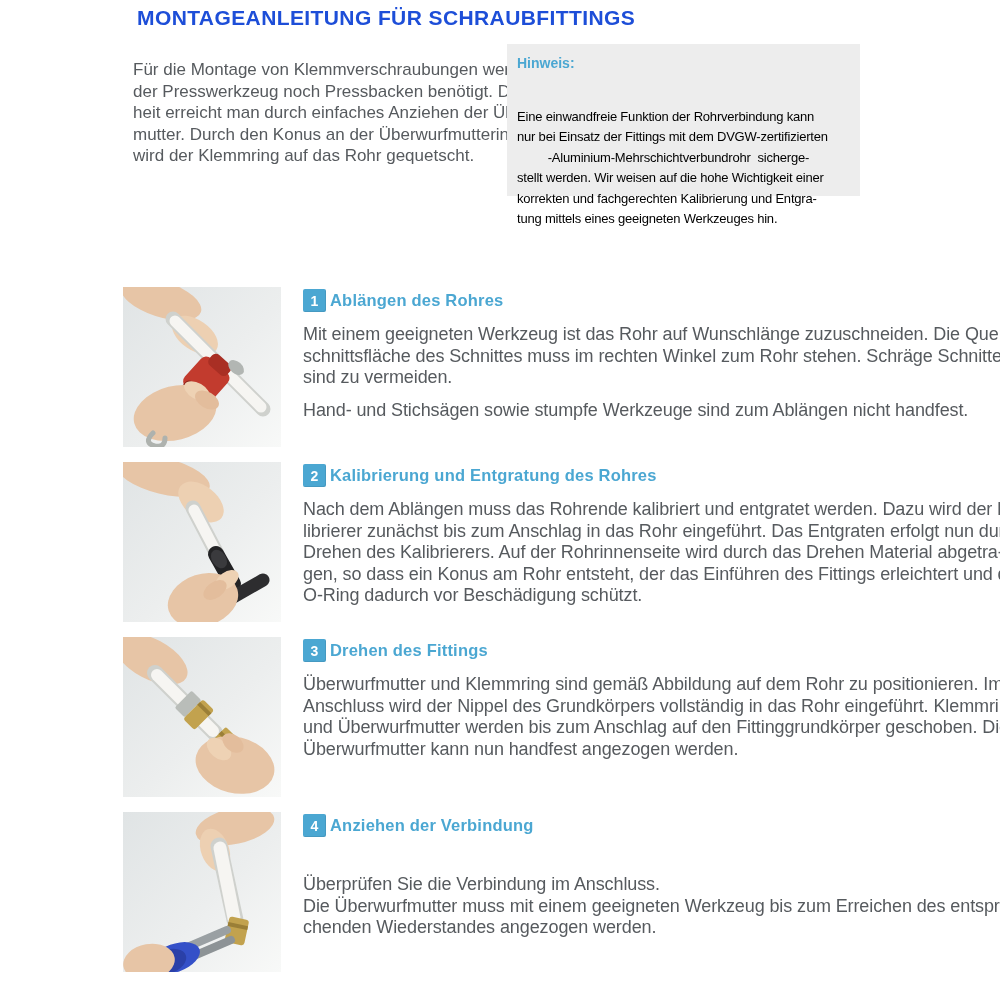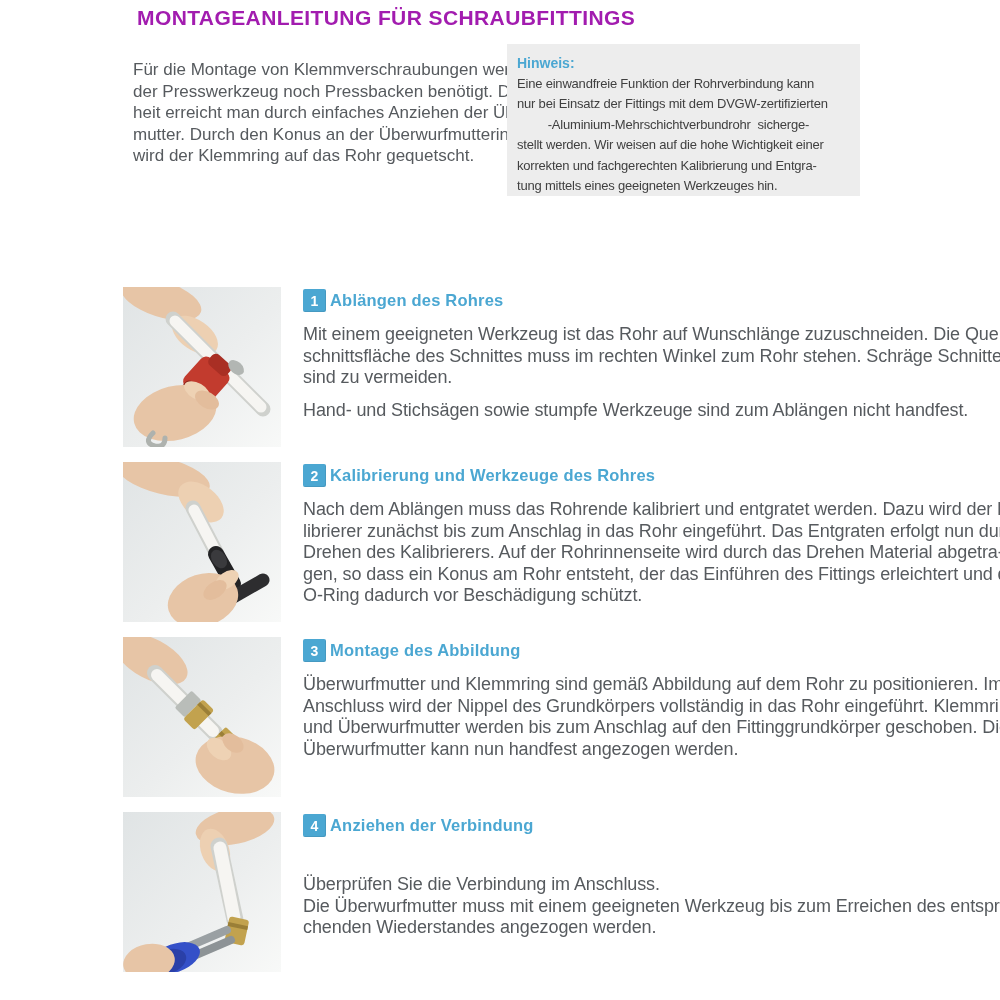--- a/index.html
+++ b/index.html
@@ -2,35 +2,35 @@
 <html><head>
 <meta charset="utf-8">
 <style>
   html,body{margin:0;padding:0;}
   body{
     width:1000px;height:1000px;position:relative;background:#ffffff;
     font-family:"Liberation Sans", sans-serif;color:#565a5e;overflow:hidden;
   }
   .title{
     position:absolute;left:137px;top:6px;margin:0;
-    font-size:21px;font-weight:bold;letter-spacing:.4px;color:#a21caf;
+    font-size:21px;font-weight:bold;letter-spacing:.4px;color:#1d4ed8;
   }
   .intro{
     position:absolute;left:121px;top:47px;margin:12px;width:392px;
     font-size:17px;line-height:21.5px;white-space:pre;color:#565a5e;
   }
   .note{
     position:absolute;left:507px;top:44px;width:353px;height:152px;
     background:#ededed;box-sizing:border-box;padding:9px 10px 12px 10px;
   }
   .note-label{
     font-size:14px;font-weight:bold;color:#4ba7d2;line-height:20.5px;
   }
   .note-body{
-    font-size:13px;letter-spacing:-.2px;line-height:20.5px;white-space:pre;color:#404040;
+    font-size:13px;letter-spacing:-.2px;line-height:20.5px;white-space:pre;color:#000000;margin-top:33px;
   }
   .step{position:absolute;left:0;width:1000px;height:170px;}
   .step-1{top:287px}.step-2{top:462px}.step-3{top:637px}.step-4{top:812px}
   .photo{
     position:absolute;left:123px;top:0;width:158px;height:160px;overflow:hidden;
   }
   .photo svg{display:block}
   .step-head{position:absolute;left:303px;top:2px;display:flex;align-items:center;}
   .badge{
     width:23px;height:23px;background:#4ba7d2;color:#ffffff;border-radius:2px;
@@ -121,21 +121,21 @@
       <line x1="93" y1="92" x2="110" y2="122" stroke="#232325" stroke-width="16" stroke-linecap="round"></line>
       <ellipse cx="96" cy="97" rx="10" ry="7" fill="#3a3a3d" transform="rotate(55 96 97)"></ellipse>
       <line x1="98" y1="142" x2="140" y2="118" stroke="#2d2d2f" stroke-width="13" stroke-linecap="round"></line>
       <ellipse cx="80" cy="138" rx="36" ry="26" fill="#e7c5a6" transform="rotate(-18 80 138)"></ellipse>
       <ellipse cx="104" cy="118" rx="13" ry="8" fill="#eed2b4" transform="rotate(-35 104 118)"></ellipse>
       <ellipse cx="92" cy="128" rx="13" ry="8" fill="#e3bd9c" transform="rotate(-35 92 128)"></ellipse>
     </svg>
   </div>
   <div class="step-head">
     <span class="badge">2</span>
-    <span class="step-title">Kalibrierung und Werkzeuge des Rohres</span>
+    <span class="step-title">Kalibrierung und Entgratung des Rohres</span>
   </div>
   <div class="text-col">
     <p class="step-para">Nach dem Ablängen muss das Rohrende kalibriert und entgratet werden. Dazu wird der Ka-
 librierer zunächst bis zum Anschlag in das Rohr eingeführt. Das Entgraten erfolgt nun durch
 Drehen des Kalibrierers. Auf der Rohrinnenseite wird durch das Drehen Material abgetra-
 gen, so dass ein Konus am Rohr entsteht, der das Einführen des Fittings erleichtert und den
 O-Ring dadurch vor Beschädigung schützt.</p>
   </div>
 </section>
 
@@ -155,21 +155,21 @@
         <rect x="92" y="92" width="14" height="24" rx="2" fill="#c2a24e"></rect>
         <rect x="92" y="98" width="14" height="4" fill="#9b7f37"></rect>
       </g>
       <ellipse cx="112" cy="128" rx="40" ry="28" fill="#e7c5a6" transform="rotate(14 112 128)"></ellipse>
       <ellipse cx="96" cy="112" rx="14" ry="9" fill="#eed2b4" transform="rotate(40 96 112)"></ellipse>
       <ellipse cx="110" cy="106" rx="12" ry="8" fill="#e3bd9c" transform="rotate(40 110 106)"></ellipse>
     </svg>
   </div>
   <div class="step-head">
     <span class="badge">3</span>
-    <span class="step-title">Montage des Abbildung</span>
+    <span class="step-title">Drehen des Fittings</span>
   </div>
   <div class="text-col">
     <p class="step-para">Überwurfmutter und Klemmring sind gemäß Abbildung auf dem Rohr zu positionieren. Im
 Anschluss wird der Nippel des Grundkörpers vollständig in das Rohr eingeführt. Klemmring
 und Überwurfmutter werden bis zum Anschlag auf den Fittinggrundkörper geschoben. Die
 Überwurfmutter kann nun handfest angezogen werden.</p>
   </div>
 </section>
 
 <section class="step step-4">

